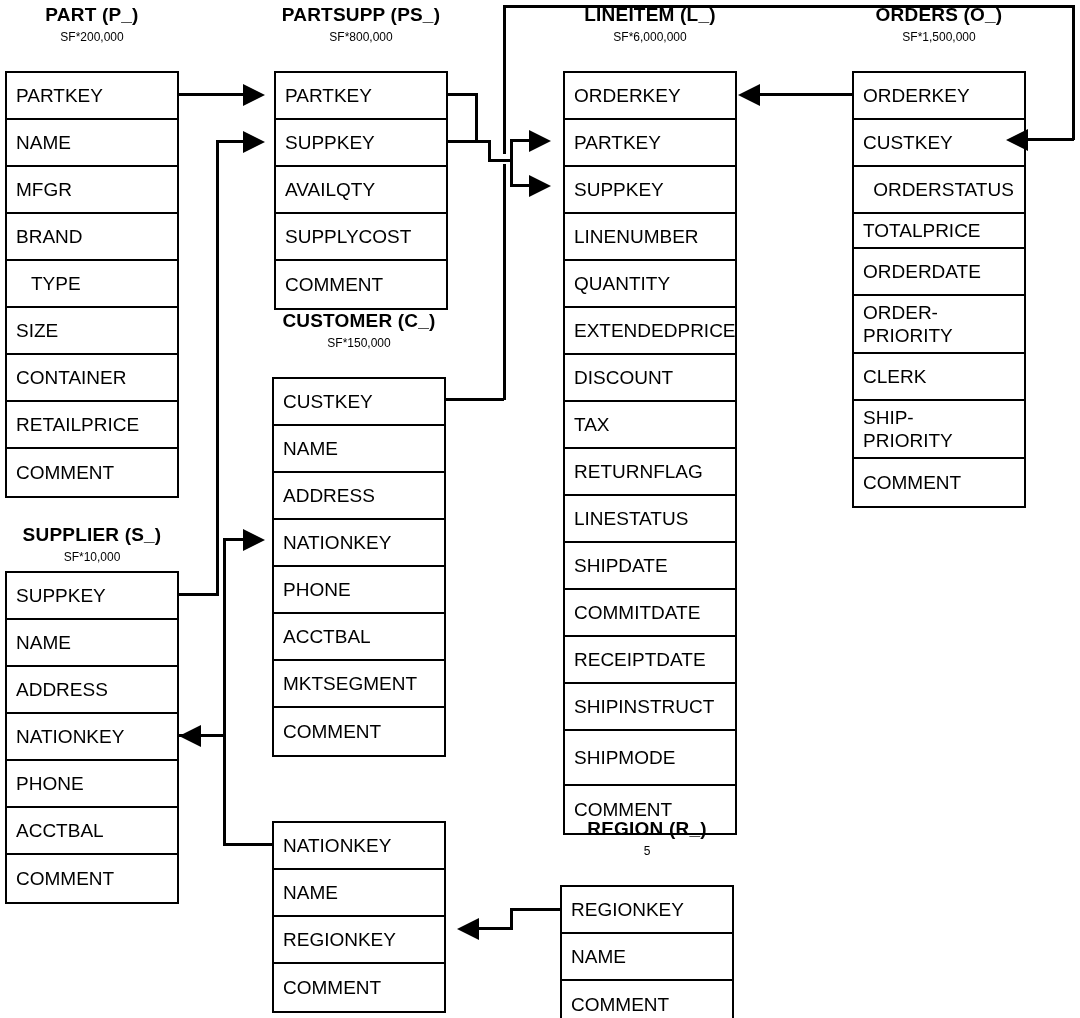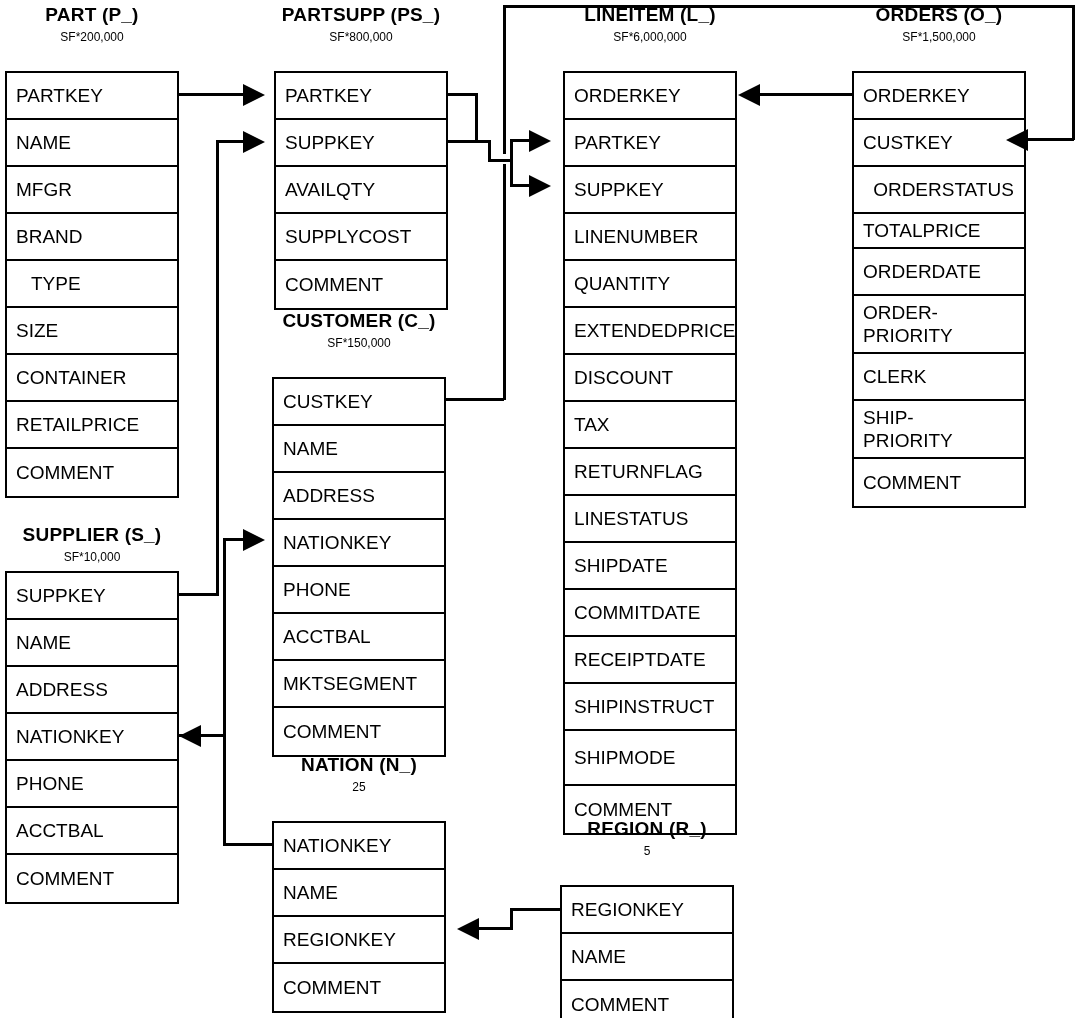--- a/index.html
+++ b/index.html
@@ -245,24 +245,20 @@
       </div>
       <div class="field" style="height: 47px;">
         <span class="ovf">PHONE</span>
       </div>
       <div class="field" style="height: 47px;">
         <span class="ovf">ACCTBAL</span>
       </div>
       <div class="field" style="height: 47px;">
         <span class="ovf">COMMENT</span>
       </div>
-    </div>
-    <div class="entity" style="left: 272px; top: 753px; width: 174px;">
-      <div class="ent-title">NATION (N_)</div>
-      <div class="ent-card">25</div>
     </div>
     <div class="ent-box" style="left: 272px; top: 821px; width: 174px;">
       <div class="field" style="height: 47px;">
         <span class="ovf">NATIONKEY</span>
       </div>
       <div class="field" style="height: 47px;">
         <span class="ovf">NAME</span>
       </div>
       <div class="field" style="height: 47px;">
         <span class="ovf">REGIONKEY</span>

